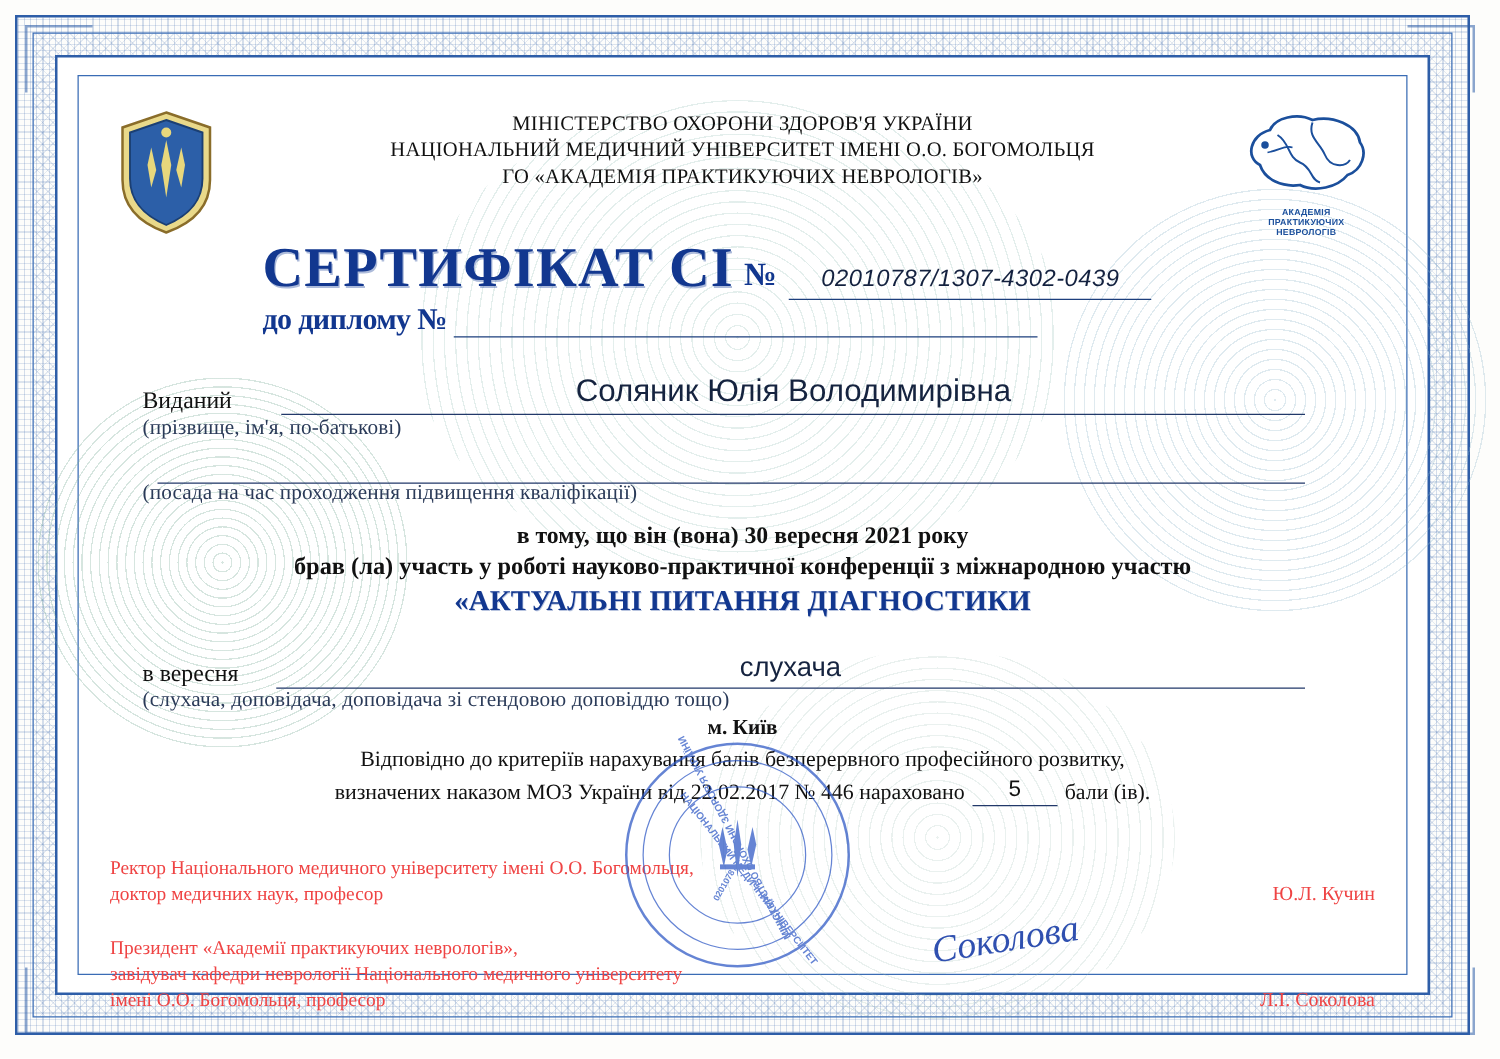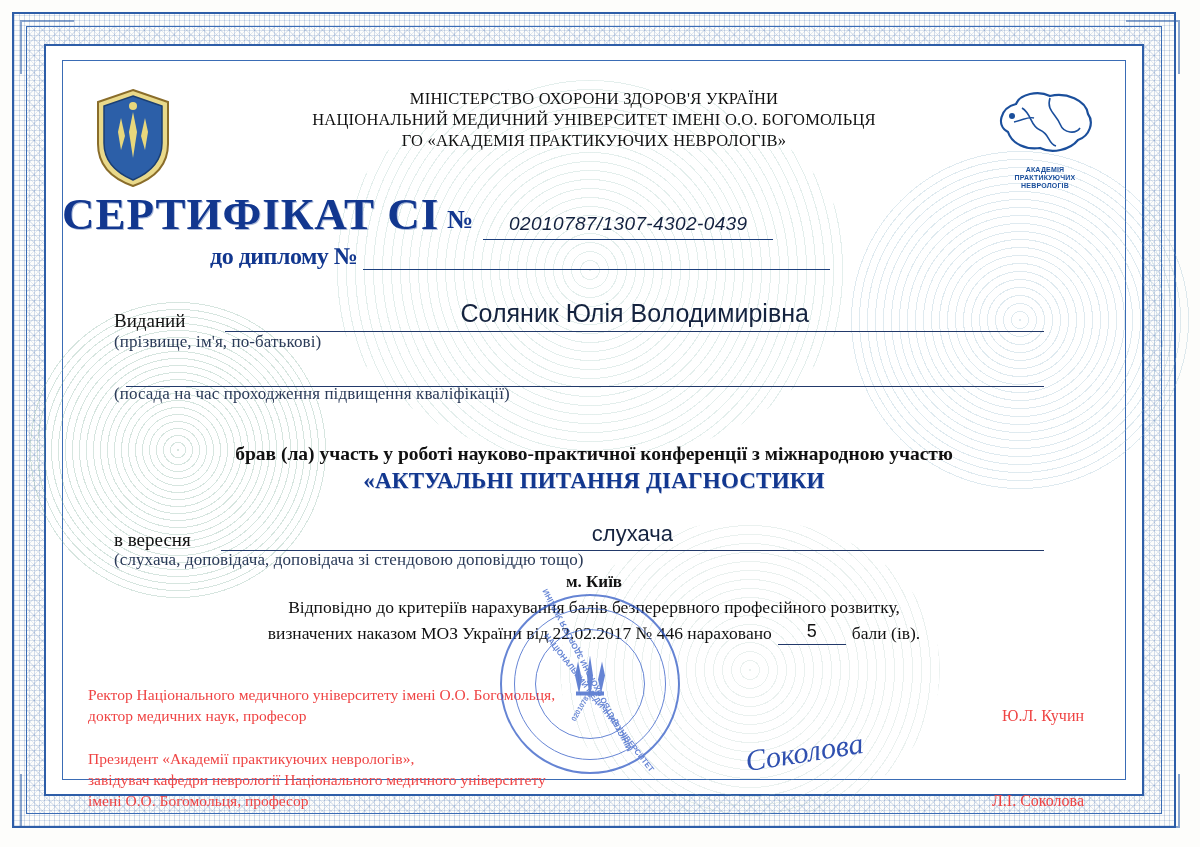--- a/index.html
+++ b/index.html
@@ -126,20 +126,21 @@
     line-height: 8px;
     letter-spacing: .2px;
   }
 
   .title-row {
     position: absolute;
     left: 0; top: 128px;
     width: 100%;
     display: flex;
     align-items: flex-end;
+    padding-left: 148px;
     box-sizing: border-box;
   }
   .title-main {
     font-family: "Liberation Serif", serif;
     font-weight: bold;
     font-size: 45px;
     color: #12378f;
     letter-spacing: 1px;
     text-shadow: 1px 1px 0 rgba(20,60,150,.35);
     white-space: nowrap;
@@ -303,21 +304,21 @@
     left: 26px; top: 600px;
     width: 1012px;
     font-size: 15.5px;
     color: #ef4444;
     line-height: 21px;
     margin-top: 24px;
   }
   .sig-block { position: relative; margin-bottom: 22px; }
   .sig-name {
     position: absolute;
-    right: 16px;
+    right: 0;
     bottom: 0;
     font-size: 16px;
     white-space: nowrap;
   }
   .sig-lines div { white-space: nowrap; }
 
   
   .seal {
     position: absolute;
     left: 500px; top: 594px;
@@ -447,20 +448,21 @@
     </div>
     <div class="field-hint hint-name">(прізвище, ім'я, по-батькові)</div>
 
     <div class="field row-position">
       <span class="field-line">
         <span class="field-value"></span>
       </span>
     </div>
     <div class="field-hint hint-position">(посада на час проходження підвищення кваліфікації)</div>
 
+    <div class="para line-date">в тому, що він (вона) 30 вересня 2021 року</div>
     <div class="para line-part">брав (ла) участь у роботі науково-практичної конференції з міжнародною участю</div>
     <div class="conf-title">
       <div>«АКТУАЛЬНІ ПИТАННЯ ДІАГНОСТИКИ</div>
     </div>
 
     <div class="field row-role">
       <span class="field-label">в вересня</span>
       <span class="field-line">
         <span class="field-value">слухача</span>
       </span>

